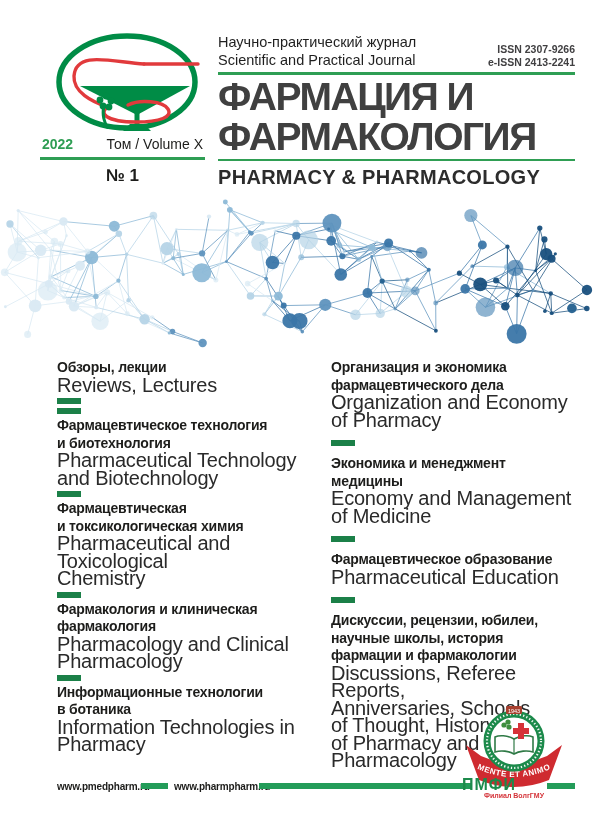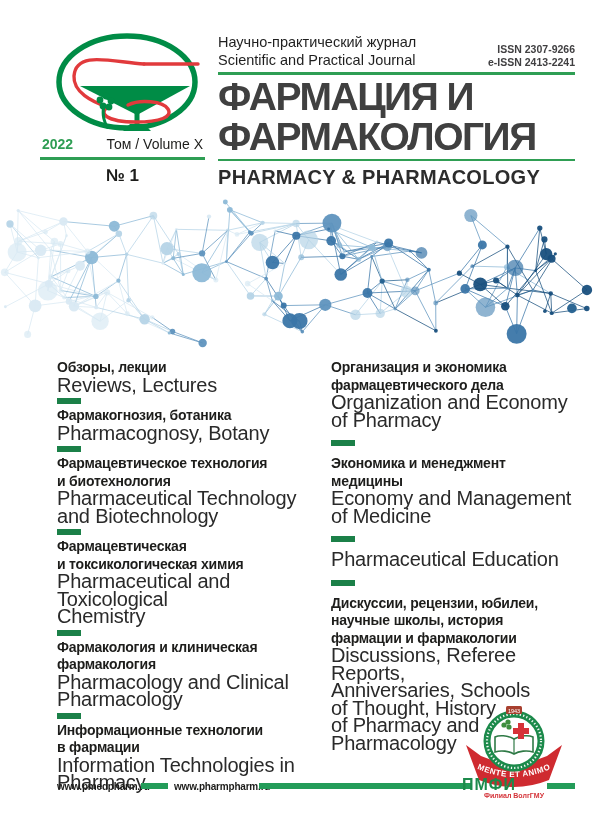--- a/index.html
+++ b/index.html
@@ -541,24 +541,20 @@
       </svg>
   </div>
 
   <main class="columns">
     <div class="col col-left">
       <section class="toc-section">
         <div class="ru">Обзоры, лекции</div>
         <div class="en">Reviews, Lectures</div>
       </section>
       <div class="dash"></div>
-      <section class="toc-section">
-        <div class="ru">Фармакогнозия, ботаника</div>
-        <div class="en">Pharmacognosy, Botany</div>
-      </section>
       <div class="dash"></div>
       <section class="toc-section">
         <div class="ru">Фармацевтическое технология
 и биотехнология</div>
         <div class="en">Pharmaceutical Technology
 and Biotechnology</div>
       </section>
       <div class="dash"></div>
       <section class="toc-section">
         <div class="ru">Фармацевтическая
@@ -569,41 +565,42 @@
       <div class="dash"></div>
       <section class="toc-section">
         <div class="ru">Фармакология и клиническая
 фармакология</div>
         <div class="en">Pharmacology and Clinical
 Pharmacology</div>
       </section>
       <div class="dash"></div>
       <section class="toc-section">
         <div class="ru">Информационные технологии
-в фармации</div>
+в ботаника</div>
         <div class="en">Information Technologies in Pharmacy</div>
       </section>
     </div>
 
     <div class="col col-right">
       <section class="toc-section">
         <div class="ru">Организация и экономика
 фармацевтического дела</div>
         <div class="en">Organization and Economy
 of Pharmacy</div>
       </section>
       <div class="dash"></div>
       <section class="toc-section">
         <div class="ru">Экономика и менеджмент
 медицины</div>
         <div class="en">Economy and Management
 of Medicine</div>
       </section>
       <div class="dash"></div>
       <section class="toc-section">
+        <div class="ru">Фармацевтическое образование</div>
         <div class="en">Pharmaceutical Education</div>
       </section>
       <div class="dash"></div>
       <section class="toc-section">
         <div class="ru">Дискуссии, рецензии, юбилеи,
 научные школы, история
 фармации и фармакологии</div>
         <div class="en">Discussions, Referee Reports,
 Anniversaries, Schools
 of Thought, History

